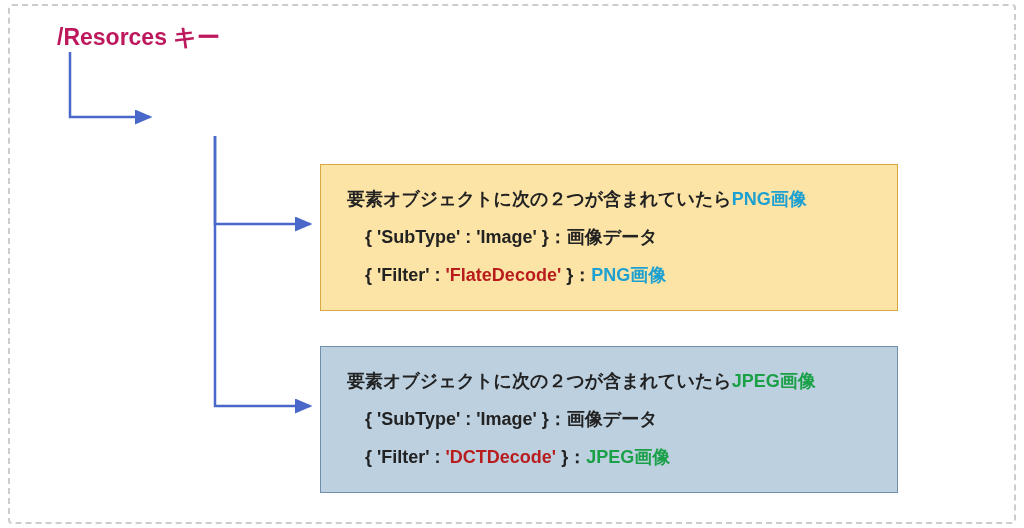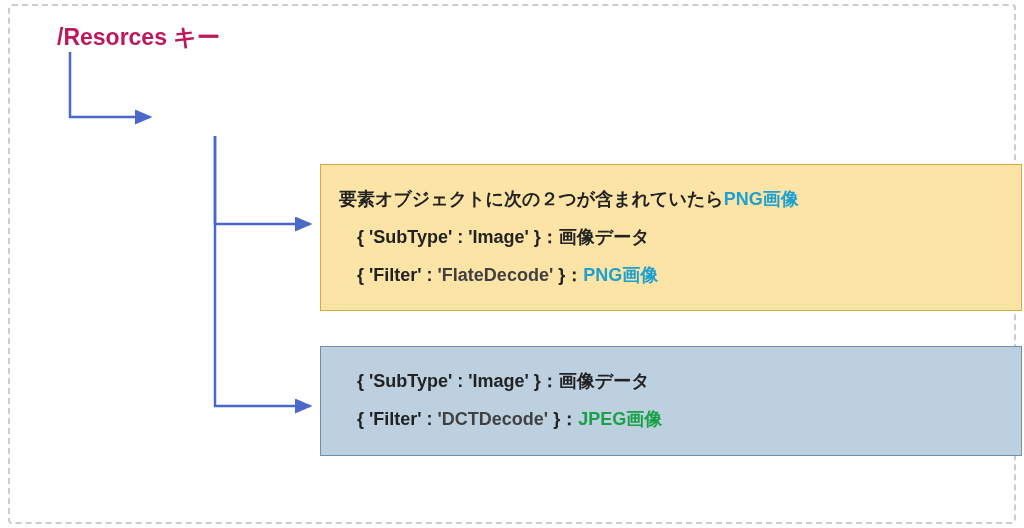--- a/index.html
+++ b/index.html
@@ -36,42 +36,42 @@
       position: absolute;
       top: 100px;
       left: 150px;
       font-size: 22px;
       font-weight: bold;
       color: #222;
     }
     .box {
       position: absolute;
       left: 310px;
-      width: 702px;
-      padding: 16px 18px;
+      width: 578px;
+      padding: 16px 26px;
       border: 1.5px solid;
       font-size: 18px;
       font-weight: bold;
       line-height: 2.1;
       color: #222;
     }
     .box-png {
       top: 158px;
       background: #fce4a6;
       border-color: #d9a93f;
     }
     .box-jpeg {
       top: 340px;
       background: #bcd0e0;
       border-color: #6f8fac;
     }
     .indent {
       padding-left: 18px;
     }
-    .red-text { color: #404040; }
+    .red-text { color: #b91c1c; }
     .blue-text { color: #1ea0d0; }
     .green-text { color: #1aa047; }
     
     svg.connectors {
       position: absolute;
       top: 0;
       left: 0;
       width: 100%;
       height: 100%;
       pointer-events: none;
@@ -88,20 +88,23 @@
     <div>
       <span>要素オブジェクトに次の２つが含まれていたら</span><span class="blue-text">PNG画像</span>
     </div>
     <div class="indent">{ 'SubType' : 'Image' }：画像データ</div>
     <div class="indent">
       <span>{ 'Filter' :  </span><span class="red-text">'FlateDecode'</span><span> }：</span><span class="blue-text">PNG画像</span>
     </div>
   </div>
 
   <div class="box box-jpeg">
+    <div>
+      <span>要素オブジェクトに次の２つが含まれていたら</span><span class="green-text">JPEG画像</span>
+    </div>
     <div class="indent">{ 'SubType' : 'Image' }：画像データ</div>
     <div class="indent">
       <span>{ 'Filter' :  </span><span class="red-text">'DCTDecode'</span><span> }：</span><span class="green-text">JPEG画像</span>
     </div>
   </div>
 
   <svg class="connectors">
     <defs>
       <marker id="arrowhead" markerWidth="8" markerHeight="8" refX="6" refY="3" orient="auto">
         <polygon points="0 0, 7 3, 0 6" fill="#4a68c9"></polygon>

